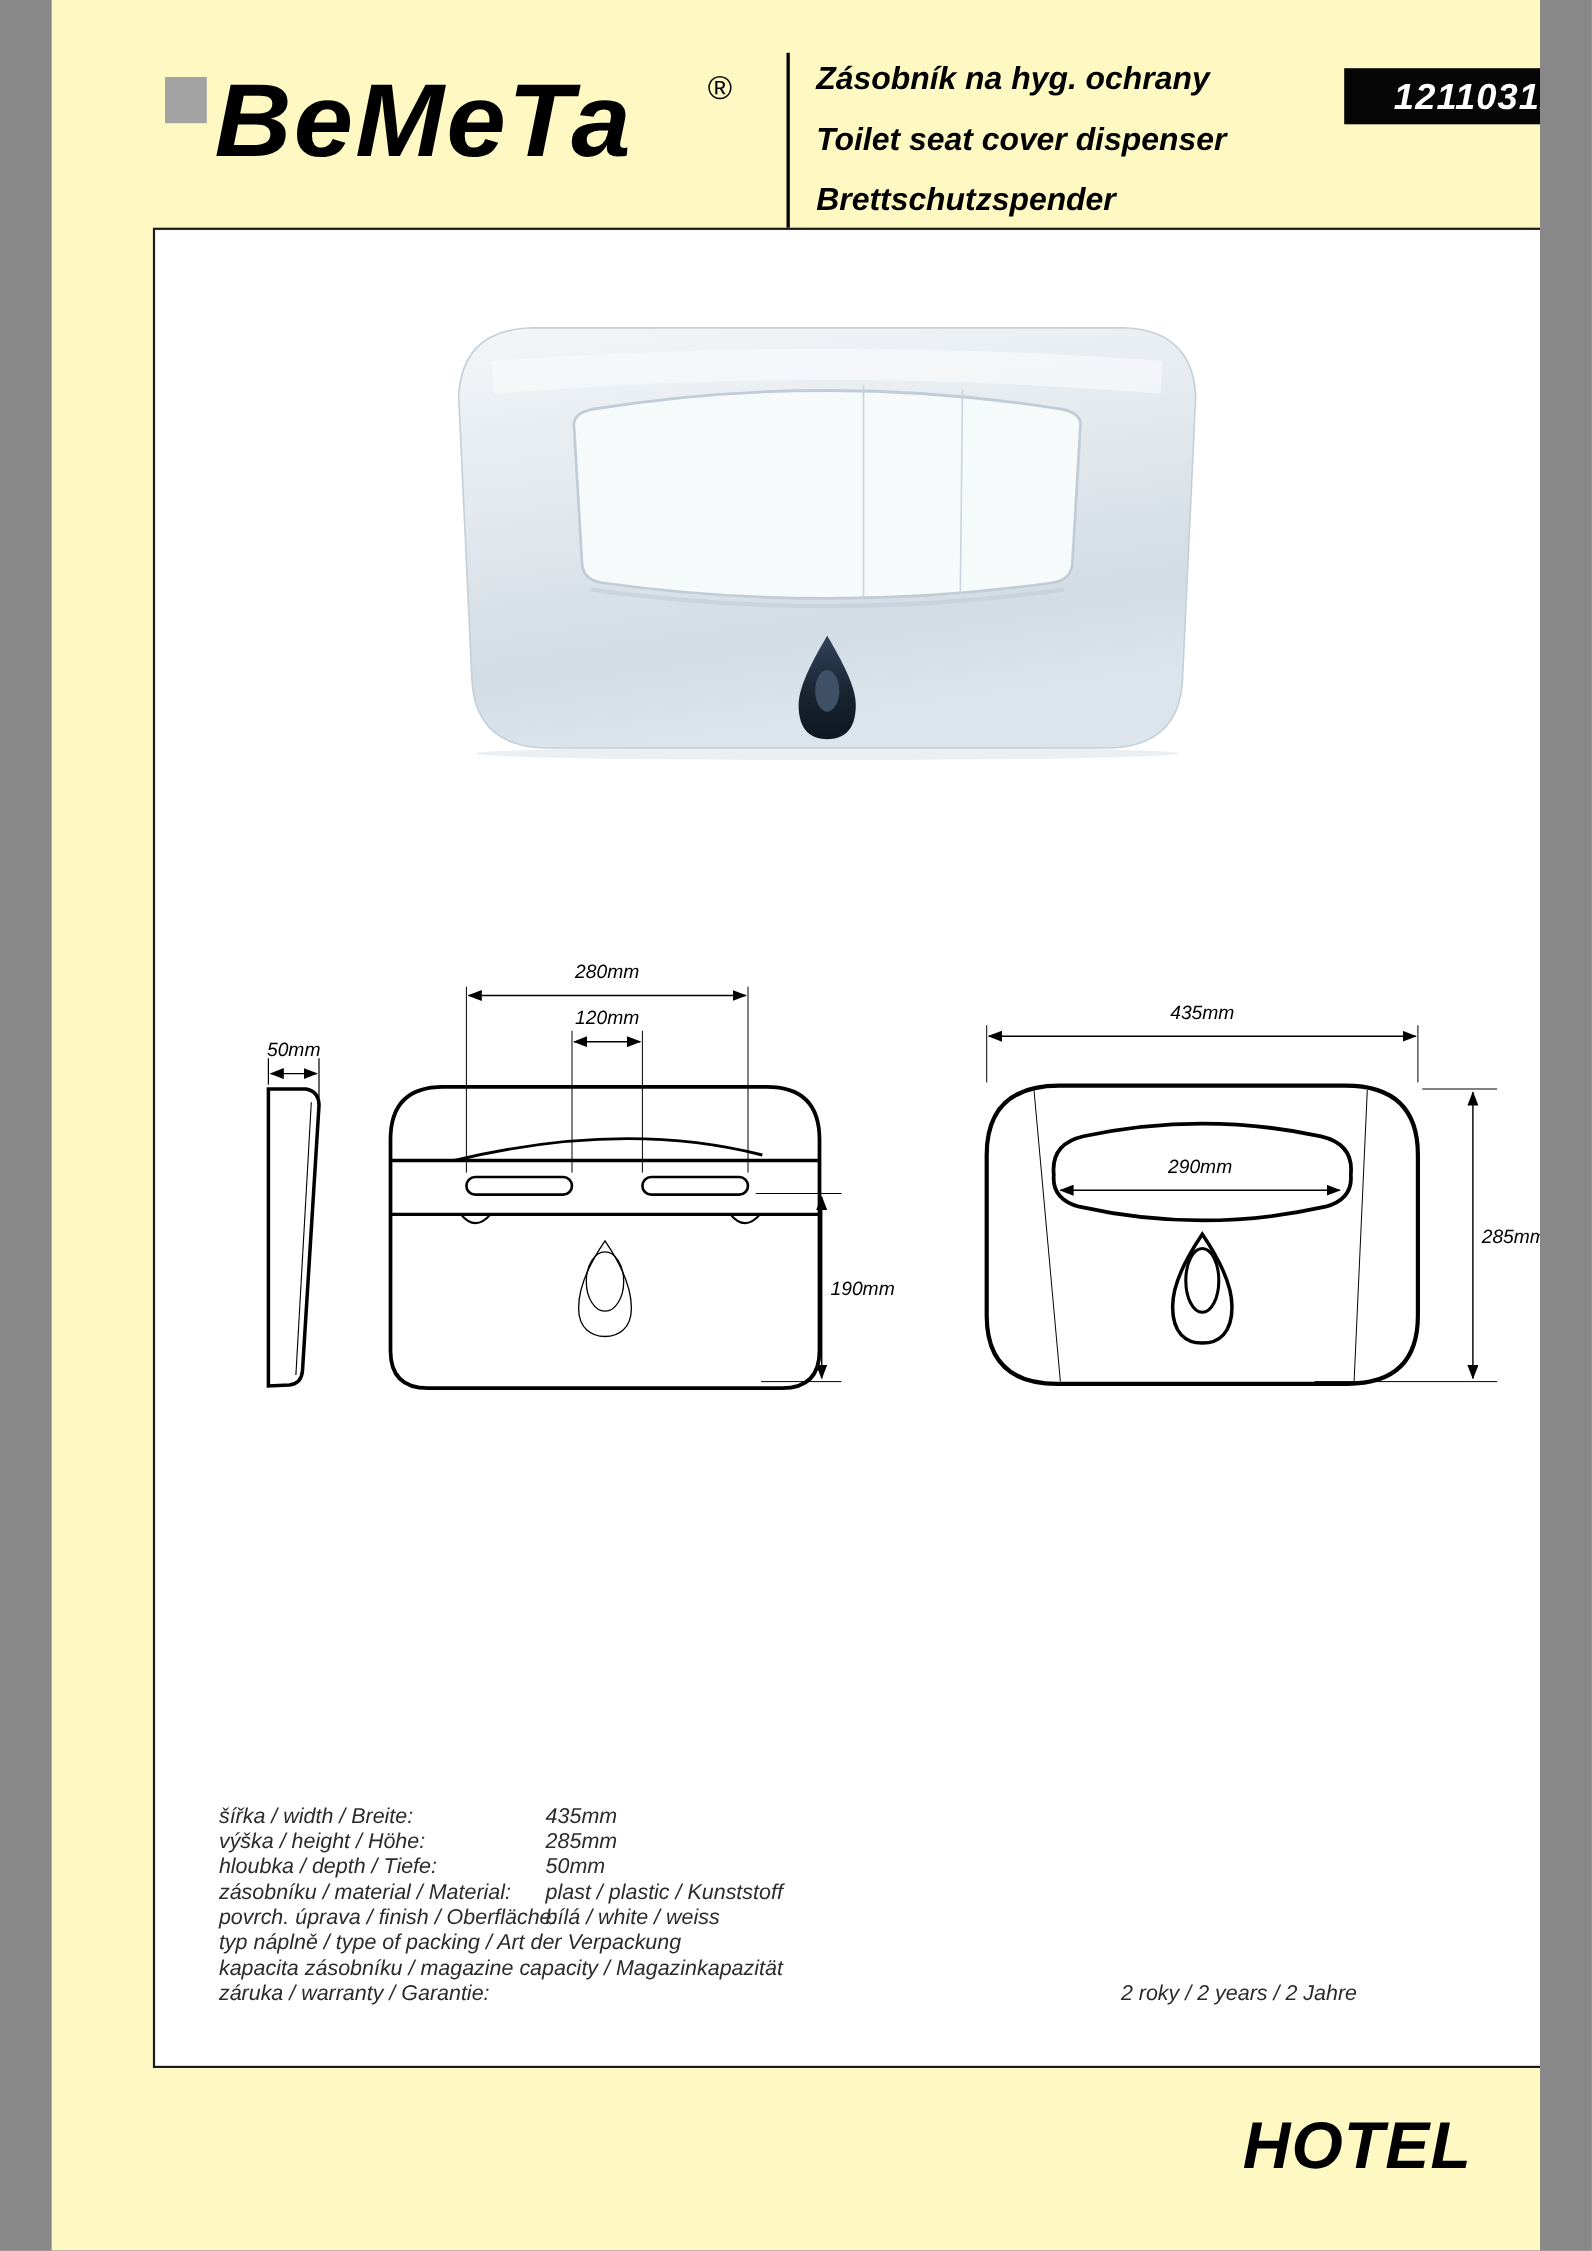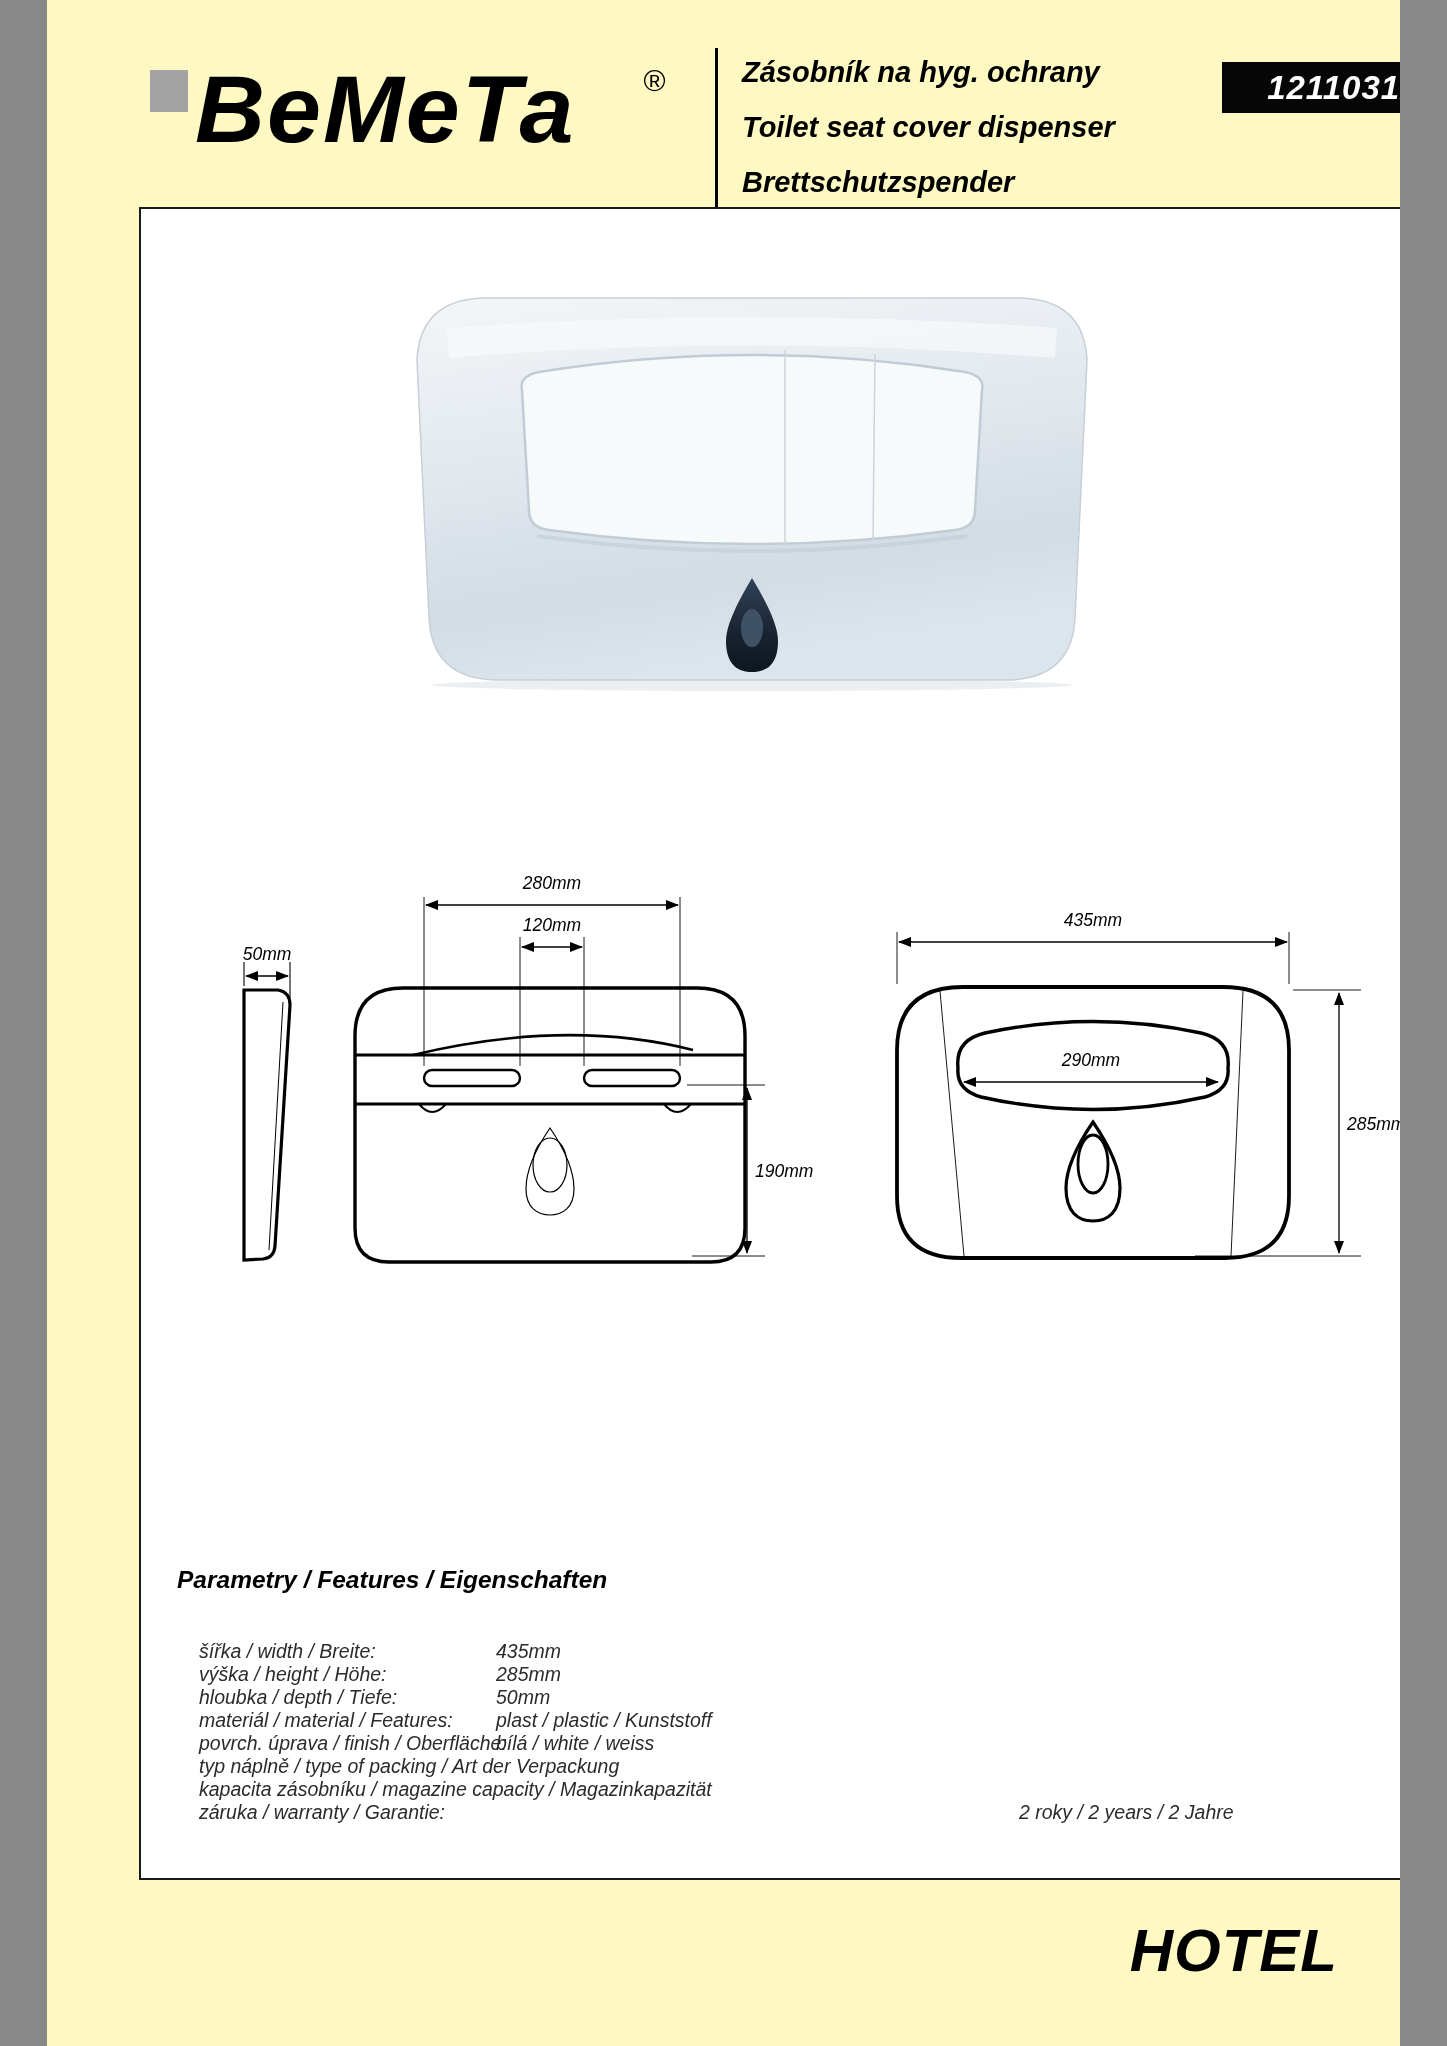--- a/index.html
+++ b/index.html
@@ -142,36 +142,35 @@
       <line x1="917" y1="1082" x2="1171" y2="1082" stroke="#000" stroke-width="1.3" marker-start="url(#arr)" marker-end="url(#arr)"></line>
       <text x="1044" y="1066" text-anchor="middle">290mm</text>
 
       <line x1="1246" y1="990" x2="1314" y2="990" stroke="#000" stroke-width="0.9"></line>
       <line x1="1148" y1="1256" x2="1314" y2="1256" stroke="#000" stroke-width="0.9"></line>
       <line x1="1292" y1="993" x2="1292" y2="1253" stroke="#000" stroke-width="1.3" marker-start="url(#arr)" marker-end="url(#arr)"></line>
       <text x="1300" y="1130">285mm</text>
     </g>
   </svg>
 
-  <div class="params-heading">Parametry / Features / Eigenschaften</div>
   <div class="params">
     <div class="param-row">
       <span>šířka / width / Breite:</span>
       <span class="param-value">435mm</span>
     </div>
     <div class="param-row">
       <span>výška / height / Höhe:</span>
       <span class="param-value">285mm</span>
     </div>
     <div class="param-row">
       <span>hloubka / depth / Tiefe:</span>
       <span class="param-value">50mm</span>
     </div>
     <div class="param-row">
-      <span>materiál / material / Features:</span>
+      <span>zásobníku / material / Material:</span>
       <span class="param-value">plast / plastic / Kunststoff</span>
     </div>
     <div class="param-row">
       <span>povrch. úprava / finish / Oberfläche:</span>
       <span class="param-value">bílá / white / weiss</span>
     </div>
     <div class="param-row">
       <span>typ náplně / type of packing / Art der Verpackung</span>
       <span class="param-value"></span>
     </div>

